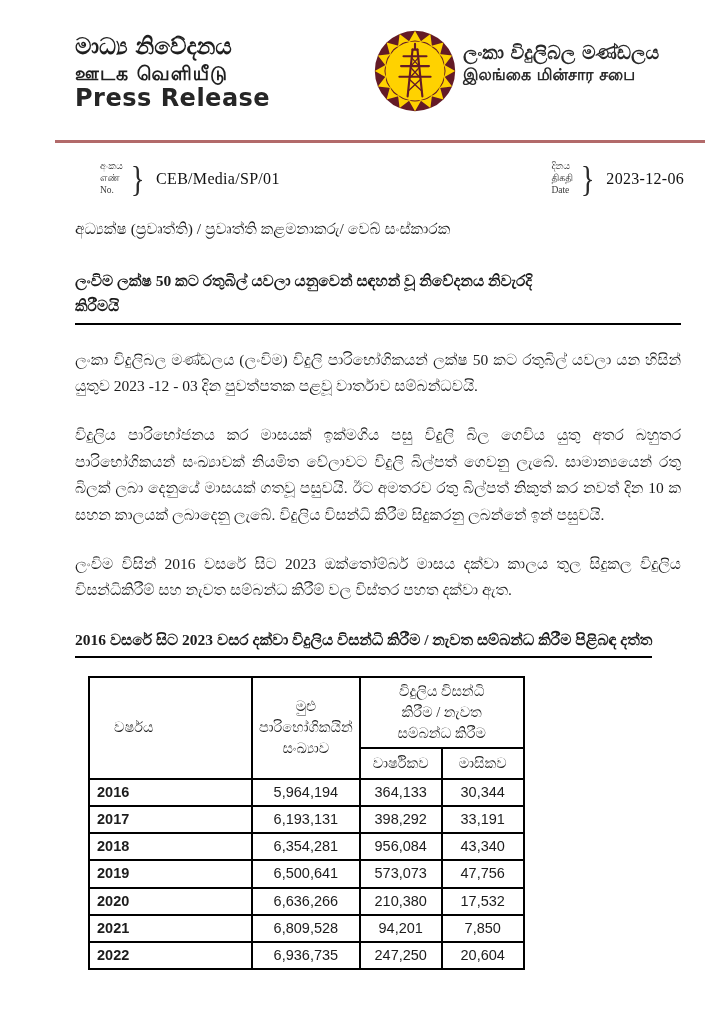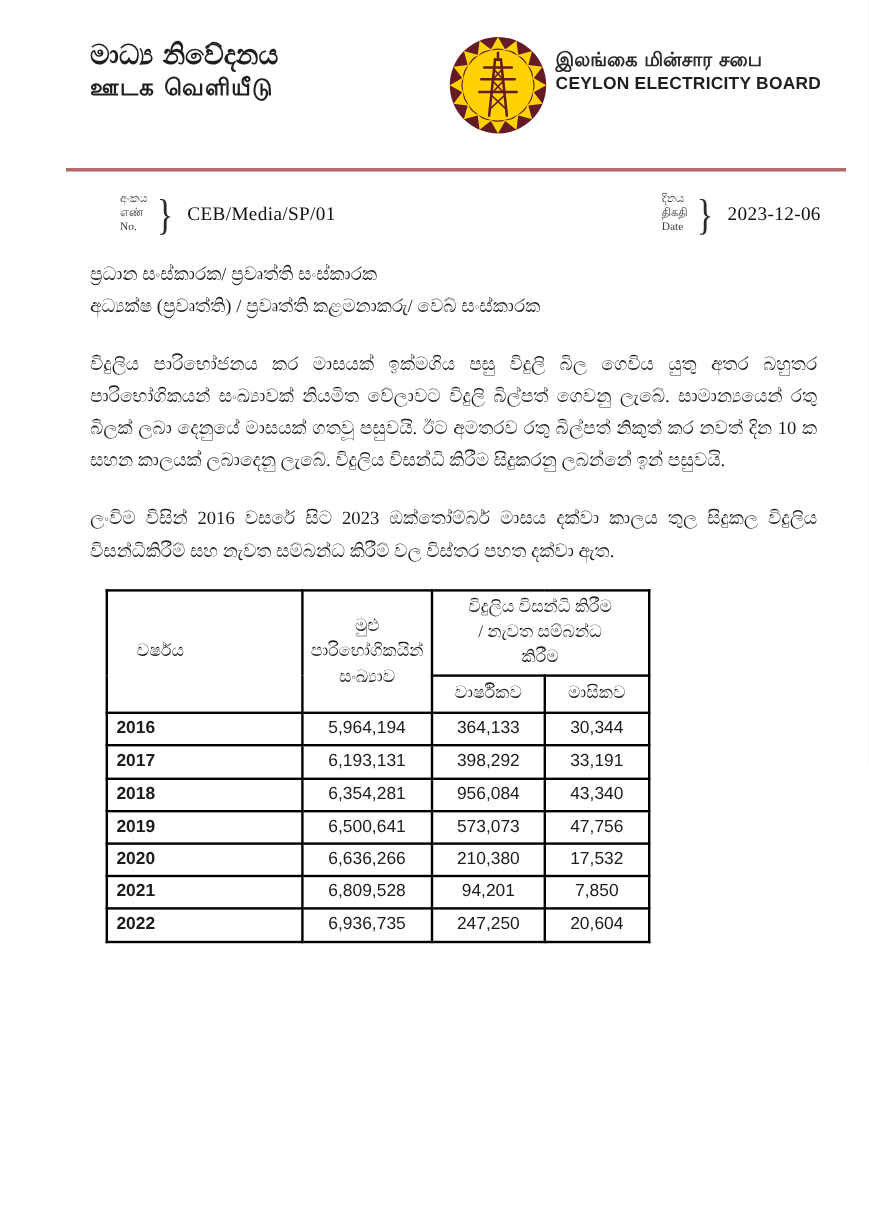--- a/index.html
+++ b/index.html
@@ -43,33 +43,34 @@
                      border-bottom:2px solid #000; padding-bottom:3px; }
 
   
   .data-table { border-collapse:collapse; margin:18px 0 0 13px; }
   .data-table th, .data-table td { border:2px solid #000; }
   .data-table th { font-weight:400; font-size:14.5px; text-align:center; padding:4px 6px; line-height:1.45; }
   th.year-h { width:163px; text-align:left; padding-left:24px; vertical-align:middle; }
   th.total-h { width:97px; vertical-align:middle; }
   th.sub-h { width:82px; vertical-align:middle; }
   th.group-h { padding:3px 26px; }
-  .data-table td { font-family:"Liberation Sans", sans-serif; font-size:14.5px; padding:1px 20px; height:22px; }
+  .data-table td { font-family:"Liberation Sans", sans-serif; font-size:14.5px; padding:1px 6px; height:22px; }
   td.year-c { font-weight:700; text-align:left; padding-left:7px; }
   td.num-c { text-align:center; }
 </style>
 </head>
 <body>
 
 <div class="page">
 
   <div class="letterhead">
     <div class="lh-left">
       <div class="si">මාධ්‍ය නිවේදනය</div>
       <div class="ta">ஊடக வெளியீடு</div>
+      <div class="en">Press Release</div>
     </div>
 
     <svg class="lh-logo" viewBox="0 0 100 100" aria-hidden="true">
       <defs>
         <path id="petal" d="M50,1 L58,15 Q50,10.5 42,15 Z" fill="#ffd200"></path>
       </defs>
       <circle cx="50" cy="50" r="49" fill="#641b26"></circle>
       <use href="#petal"></use>
         <use href="#petal" transform="rotate(22.5 50 50)"></use>
       <use href="#petal" transform="rotate(45 50 50)"></use>
@@ -89,22 +90,22 @@
       <circle cx="50" cy="50" r="36" fill="#ffd200"></circle>
       <g stroke="#641b26" stroke-width="2.6" fill="none" stroke-linecap="round">
         <path d="M41,81 L47,24 M59,81 L53,24"></path>
         <path d="M47,24 L53,24 M50,17 L50,24"></path>
         <path d="M36,32 H64 M33,44 H67 M31,57 H69"></path>
         <path d="M46,34 L55,44 M54,34 L45,44 M45,46 L56,58 M55,46 L44,58 M43,60 L58,74 M57,60 L42,74" stroke-width="1.6"></path>
       </g>
     </svg>
 
     <div class="lh-org">
+      <div class="si">ලංකා විදුලිබල මණ්ඩලය</div>
       <div class="ta">இலங்கை மின்சார சபை</div>
-      <div class="en">CEYLON ELECTRICITY BOARD</div>
     </div>
   </div>
 
   <div class="red-rule" style="background: rgb(178, 106, 106);"></div>
 
   <div class="meta-row">
     <div class="meta-item">
       <div class="meta-label">
         <div>අංකය</div>
         <div>எண்</div>
@@ -118,28 +119,30 @@
         <div>දිනය</div>
         <div>திகதி</div>
         <div>Date</div>
       </div>
       <div class="brace">}</div>
       <div class="meta-value">2023-12-06</div>
     </div>
   </div>
 
   <div class="body-block">
-    <div class="addr">ප්‍රධාන සංස්කාරක/ ප්‍රවෘත්ති සංස්කාරක</div>
     <div class="addr">අධ්‍යක්ෂ (ප්‍රවෘත්ති) / ප්‍රවෘත්ති කළමනාකරු/ වෙබ් සංස්කාරක</div>
 
 
-
+    <div><span class="subject">ලංවිම ලක්ෂ 50 කට රතුබිල් යවලා යනුවෙන් සඳහන් වූ නිවේදනය නිවැරදි කිරීමයි</span></div>
+
+    <p class="para">ලංකා විදුලිබල මණ්ඩලය (ලංවිම) විදුලි පාරිභෝගිකයන් ලක්ෂ 50 කට රතුබිල් යවලා යන හිසින් යුතුව 2023 -12 - 03 දින පුවත්පතක පළවූ වාර්තාව සම්බන්ධවයි.</p>
     <p class="para">විදුලිය පාරිභෝජනය කර මාසයක් ඉක්මගිය පසු විදුලි බිල ගෙවිය යුතු අතර බහුතර පාරිභෝගිකයන් සංඛ්‍යාවක් නියමිත වේලාවට විදුලි බිල්පත් ගෙවනු ලැබේ. සාමාන්‍යයෙන් රතු බිලක් ලබා දෙනුයේ මාසයක් ගතවූ පසුවයි. ඊට අමතරව රතු බිල්පත් නිකුත් කර නවත් දින 10 ක සහන කාලයක් ලබාදෙනු ලැබේ. විදුලිය  විසන්ධි කිරීම සිදුකරනු ලබන්නේ ඉන් පසුවයි.</p>
     <p class="para">ලංවිම විසින් 2016 වසරේ සිට 2023 ඔක්තෝම්බර් මාසය දක්වා කාලය තුල සිදුකල විදුලිය විසන්ධිකිරීම් සහ නැවත සම්බන්ධ කිරීම් වල විස්තර පහත දක්වා ඇත.</p>
 
+    <div><span class="section-heading">2016 වසරේ සිට 2023 වසර දක්වා විදුලිය විසන්ධි කිරීම / නැවත සම්බන්ධ කිරීම පිළිබඳ දත්ත</span></div>
 
     <table class="data-table">
       <thead>
         <tr>
           <th class="year-h" rowspan="2">වර්ෂය</th>
           <th class="total-h" rowspan="2">මුළු පාරිභෝගිකයින් සංඛ්‍යාව</th>
           <th class="group-h" colspan="2">විදුලිය විසන්ධි කිරීම / නැවත සම්බන්ධ කිරීම</th>
         </tr>
         <tr>
           <th class="sub-h">වාර්ෂිකව</th>

